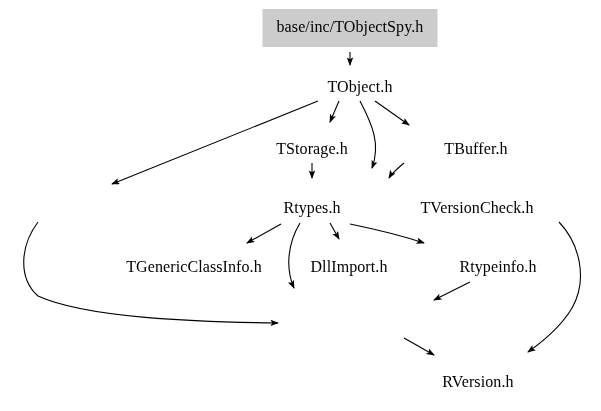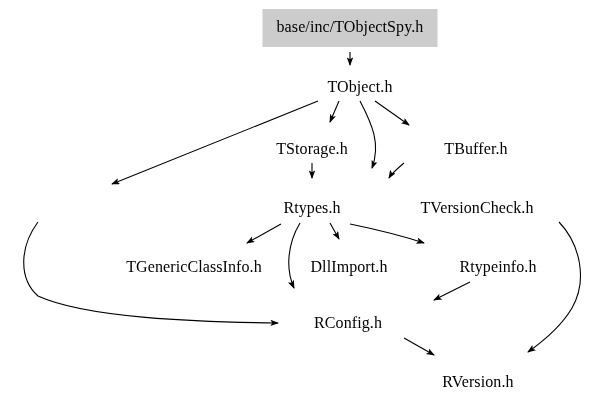--- a/index.html
+++ b/index.html
@@ -95,17 +95,16 @@
   <div class="node" style="left:312px; top:208px;">Rtypes.h</div>
 
   <div class="node" style="left:477px; top:208px;">TVersionCheck.h</div>
 
   <div class="node" style="left:150px; top:267px;margin-left:44px;">TGenericClassInfo.h</div>
 
   <div class="node" style="left:498px; top:267px;">Rtypeinfo.h</div>
 
   <div class="node" style="left:349px; top:267px;">DllImport.h</div>
 
-  <div class="node" style="left:348px; top:323px;">RConfig.h</div>
 
   <div class="node" style="left:478px; top:382px;">RVersion.h</div>
 
 </div>
 
 </body></html>

